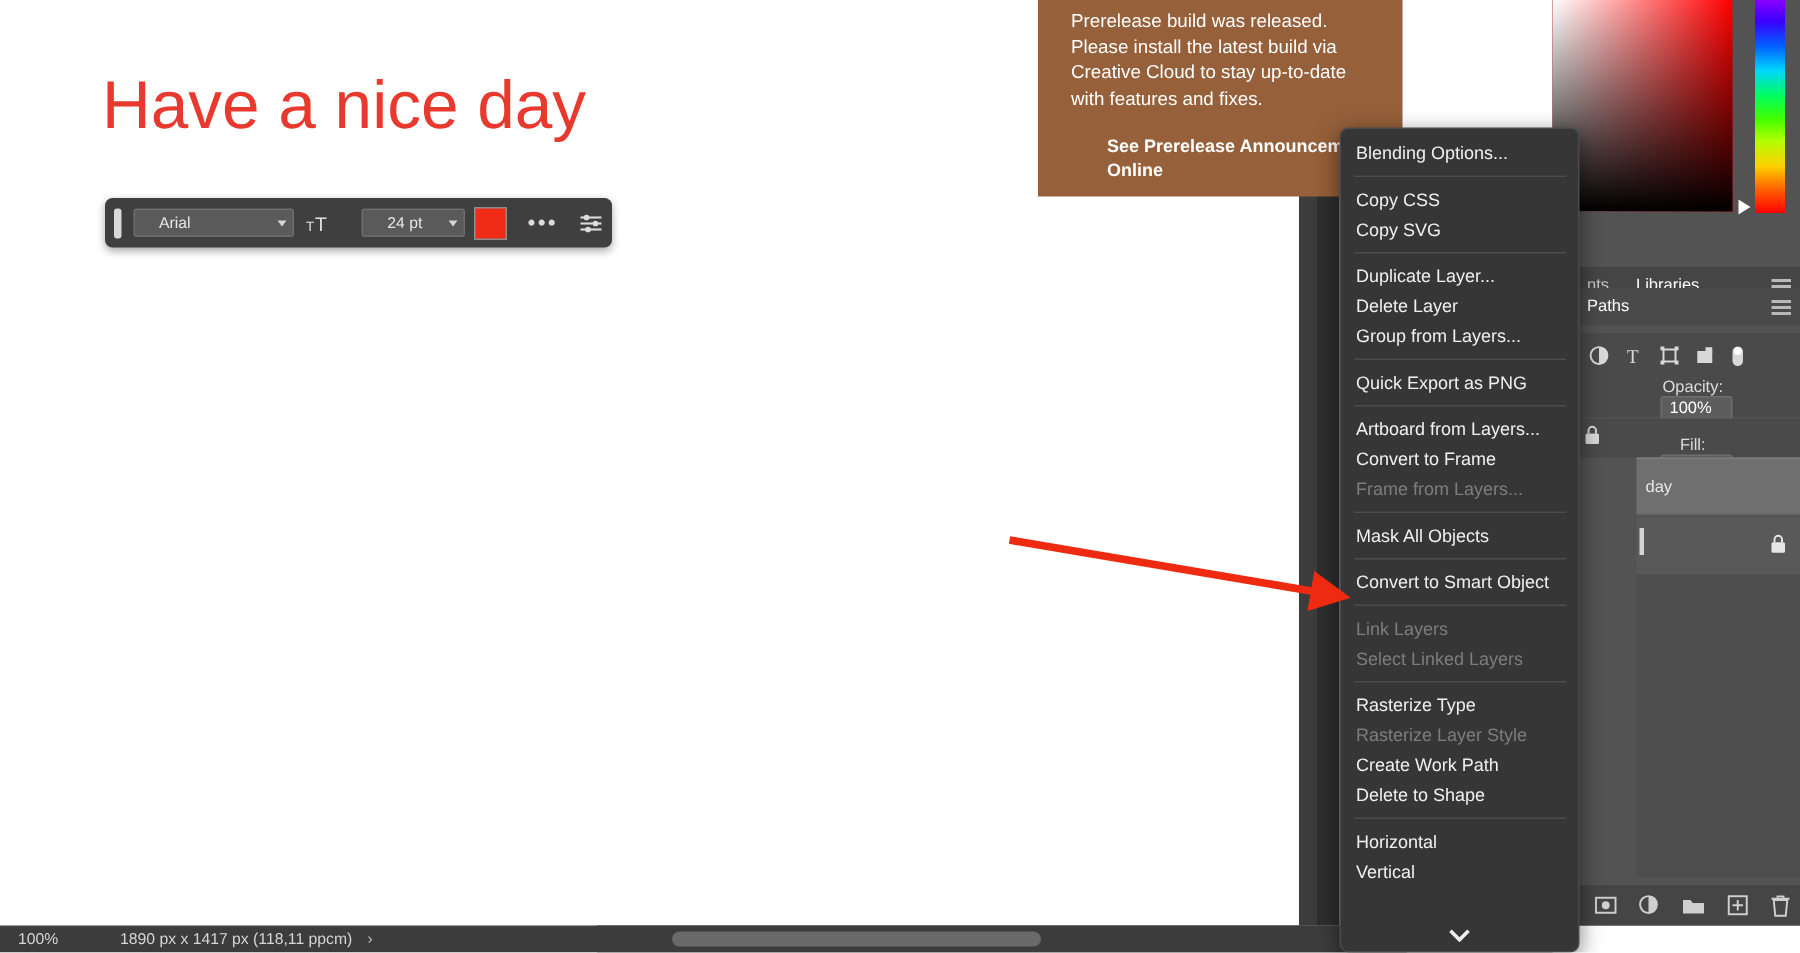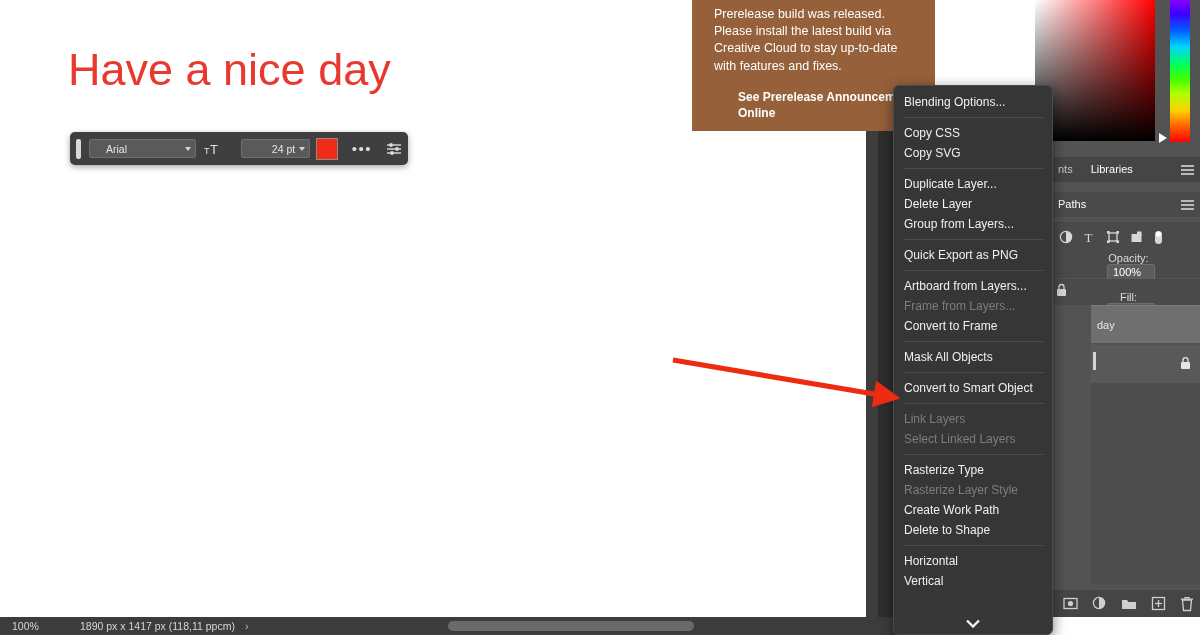--- a/index.html
+++ b/index.html
@@ -60,21 +60,21 @@
     border-radius: 2px;
     display: flex;
     align-items: center;
     color: #e6e6e6;
     font-size: 10.5px;
     padding-left: 16px;
     box-sizing: border-box;
     position: relative;
   }
   #font-family-select { width: 124px; }
-  #font-size-select { width: 78px; margin-left: 20px; justify-content: center; }
+  #font-size-select { width: 78px; margin-left: 20px; }
   .hud-caret {
     position: absolute;
     right: 4px; top: 50%;
     transform: translateY(-50%);
     width: 0; height: 0;
     border-left: 3.5px solid transparent;
     border-right: 3.5px solid transparent;
     border-top: 4px solid #d6d6d6;
   }
   #size-icon {
@@ -184,21 +184,21 @@
     left: 14px;
     height: 25px;
     width: 151px;
     background: #454545;
     display: flex;
     align-items: center;
     color: #c6c6c6;
     font-size: 11px;
     box-sizing: border-box;
   }
-  #tabbar-top { top: 157px; text-align: right; }
+  #tabbar-top { top: 178px; text-align: right; }
   #tabbar-second { top: 192px; background: #4a4a4a; }
   .panel-tab {
     padding: 0 9px;
     line-height: 25px;
     white-space: nowrap;
   }
   .panel-tab.active { color: #ffffff; }
   .panel-menu-icon {
     position: absolute;
     right: 6px; top: 50%;
@@ -605,22 +605,22 @@
     <div class="menu-item">Copy CSS</div>
     <div class="menu-item">Copy SVG</div>
     <div class="menu-sep"></div>
     <div class="menu-item">Duplicate Layer...</div>
     <div class="menu-item">Delete Layer</div>
     <div class="menu-item">Group from Layers...</div>
     <div class="menu-sep"></div>
     <div class="menu-item">Quick Export as PNG</div>
     <div class="menu-sep"></div>
     <div class="menu-item">Artboard from Layers...</div>
+    <div class="menu-item">Convert to Frame</div>
     <div class="menu-item disabled">Frame from Layers...</div>
-    <div class="menu-item">Convert to Frame</div>
     <div class="menu-sep"></div>
     <div class="menu-item">Mask All Objects</div>
     <div class="menu-sep"></div>
     <div class="menu-item">Convert to Smart Object</div>
     <div class="menu-sep"></div>
     <div class="menu-item disabled">Link Layers</div>
     <div class="menu-item disabled">Select Linked Layers</div>
     <div class="menu-sep"></div>
     <div class="menu-item">Rasterize Type</div>
     <div class="menu-item disabled">Rasterize Layer Style</div>

